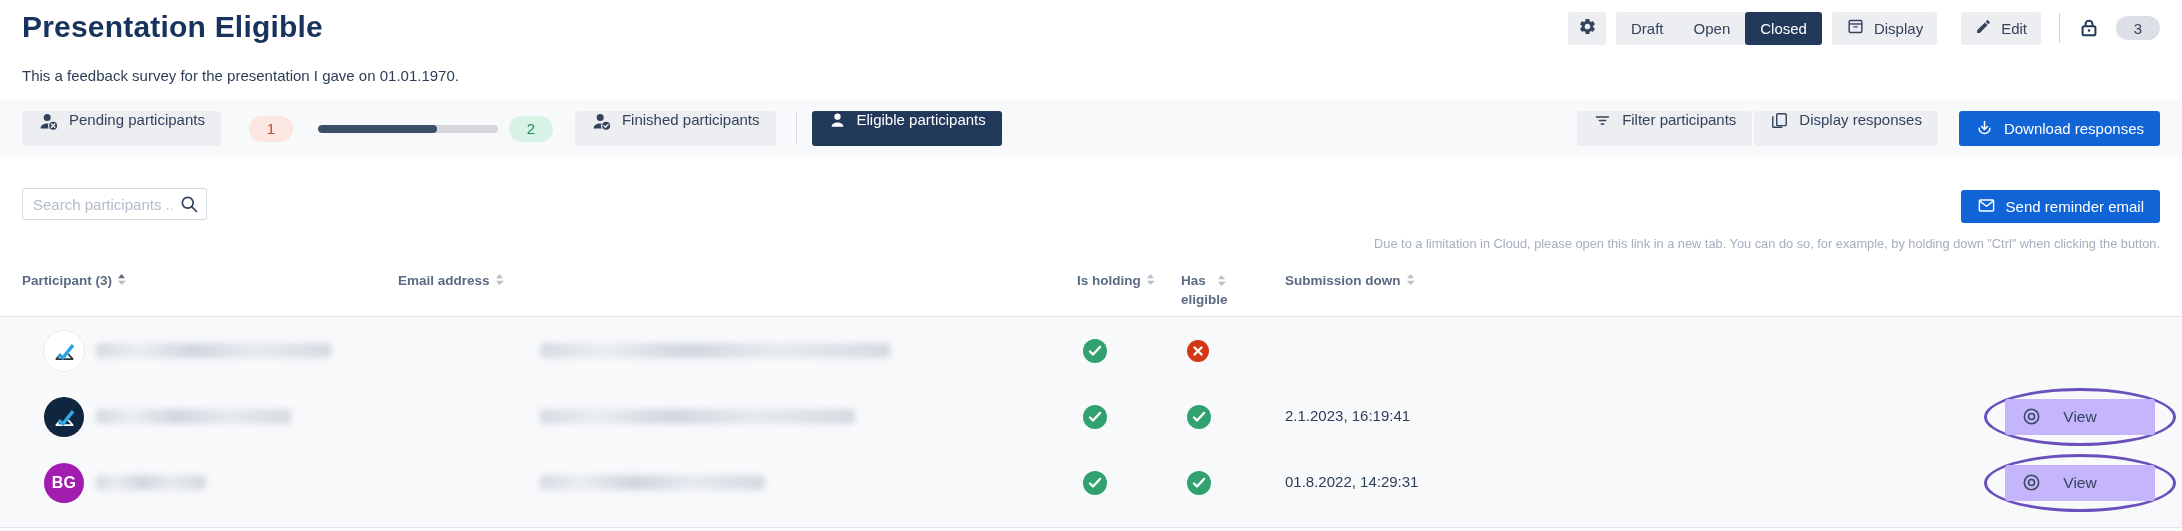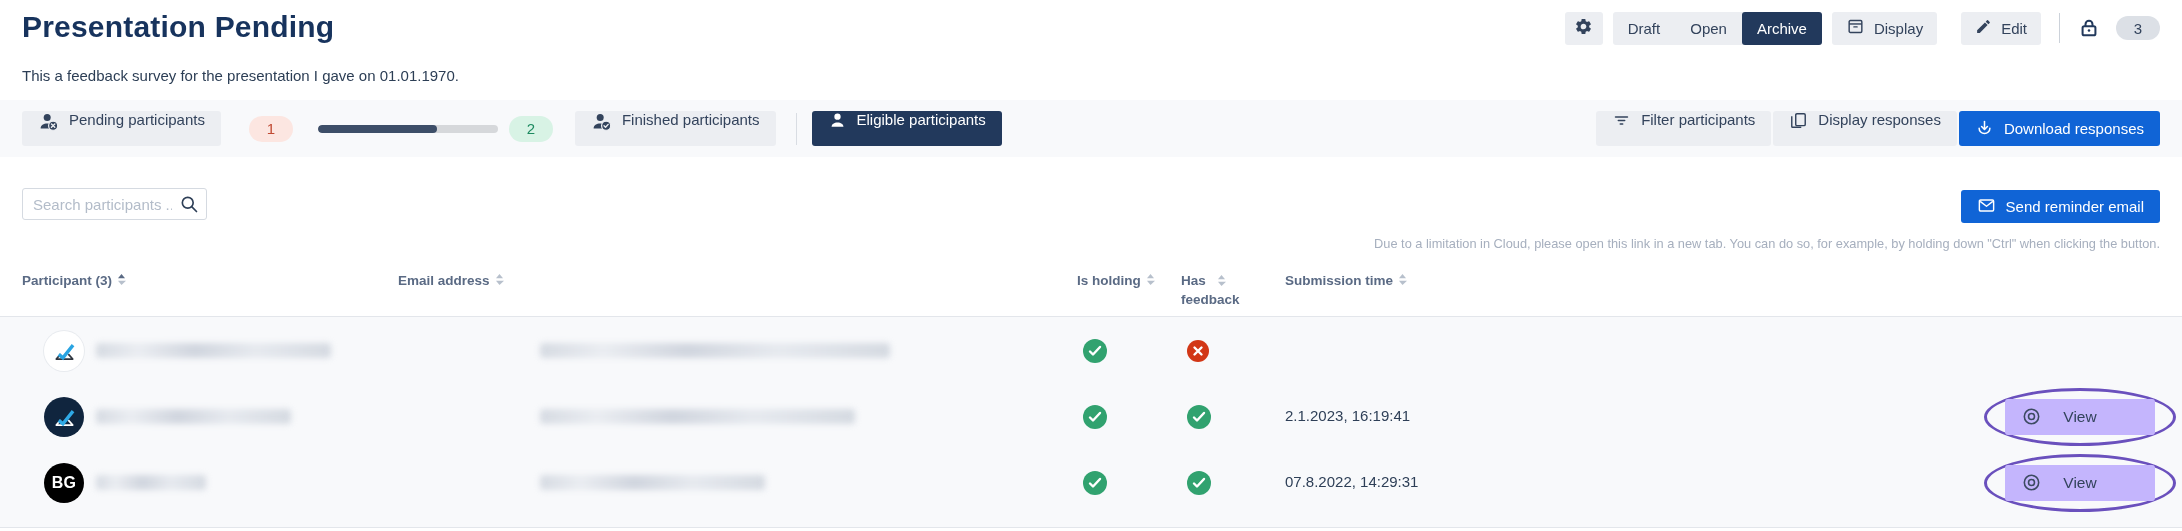--- a/index.html
+++ b/index.html
@@ -21,21 +21,21 @@
   .vdiv { width:1px; height:30px; background:#ccd2da; margin:0 18px; }
   .lock-wrap { display:flex; align-items:center; }
   .badge { min-width:44px; height:24px; border-radius:12px; background:#dce0e6; color:#33435c; font-size:15px; display:flex; align-items:center; justify-content:center; margin-left:16px; padding:0 10px; }
 
   
   .toolbar-band { position:absolute; left:0; right:0; top:100px; height:57px; background:#f8f9fb; }
   .toolbar-left { position:absolute; left:22px; top:111px; height:35px; display:flex; align-items:center; }
   .toolbar-right { position:absolute; right:22px; top:111px; height:35px; display:flex; align-items:center; gap:2px; }
   .tbtn { display:flex; align-items:flex-start; gap:10px; background:#eceef2; border-radius:3px; height:35px; padding:0 16px; font-size:15px; color:#33435c; }
   .tbtn.dark { background:#22395c; color:#fff; }
-  .bluebtn { display:flex; align-items:center; gap:10px; background:#1064d6; border-radius:3px; height:35px; padding:0 16px; font-size:15px; color:#fff; }
+  .bluebtn { display:flex; align-items:center; gap:10px; background:#1064d6; border-radius:3px; height:35px; padding:0 16px; font-size:15px; color:#fff;margin-left:19px; }
   .pill { height:26px; min-width:44px; padding:0 14px; border-radius:13px; font-size:15px; display:flex; align-items:center; justify-content:center; }
   .pill-pending { background:#fce6e1; color:#c04a33; margin-left:28px; }
   .pill-finished { background:#d8f3e5; color:#1d8a60; margin-left:11px; margin-right:22px; }
   .progress { width:180px; height:8px; border-radius:4px; background:#d6d8db; margin-left:25px; overflow:hidden; }
   .progress-fill { height:100%; background:#3d4e68; border-radius:4px; }
   .toolbar-left .vdiv2 { width:1px; height:32px; background:#d9dde3; margin:0 15px 0 20px; }
 
   
   .search-wrap { position:absolute; left:22px; top:188px; width:185px; height:32px; }
   .search-wrap input { width:100%; height:100%; border:1px solid #d5dae1; border-radius:3px; padding:0 34px 0 10px; font-size:15px; color:#2e3f57; font-family:inherit; outline:none; }
@@ -56,52 +56,52 @@
   .bottom-line { position:absolute; left:0; right:0; top:527px; height:1px; background:#e3e6eb; }
 
   .trow { position:absolute; left:0; right:0; height:66px; }
   .avatar { position:absolute; left:44px; top:13px; width:40px; height:40px; border-radius:50%; display:flex; align-items:center; justify-content:center; }
   .avatar-light { background:#fff; box-shadow:0 0 0 1px #e8ebef; }
   .avatar-light .logo-base { stroke:#2f3640; }
   .avatar-light .logo-tick { stroke:#29a4e2; }
   .avatar-dark { background:#10253e; }
   .avatar-dark .logo-base { stroke:#ffffff; }
   .avatar-dark .logo-tick { stroke:#2fa9e6; }
-  .avatar-blue { background:#000000; color:#fff; font-weight:700; font-size:16px; letter-spacing:.3px; }
+  .avatar-blue { background:#a21caf; color:#fff; font-weight:700; font-size:16px; letter-spacing:.3px; }
 
   .redact { position:absolute; top:25px; height:15px; border-radius:3px; filter:blur(3px); opacity:.8;
             background:linear-gradient(90deg,#cdd3dc 0%,#e7eaef 18%,#c6ccd7 42%,#e2e6ec 68%,#ccd2db 100%); }
   .name-redact { left:96px; }
   .email-redact { left:540px; }
   .status-icon { position:absolute; top:20px; }
   .pos-eligible { left:1082px; }
   .pos-responded { left:1186px; }
   .subtime { position:absolute; left:1285px; top:23px; font-size:15px; color:#2e3f57; }
   .view-btn { position:absolute; left:2005px; top:15px; width:150px; height:36px; background:#c4b5fd; border-radius:3px; font-size:15.5px; color:#33435c; }
   .view-btn .eye { position:absolute; left:16px; top:7px; }
   .ellipse { position:absolute; left:1984px; top:4px; width:192px; height:58px; border:3px solid #6a50bd; border-radius:50%; pointer-events:none; }
 </style>
 </head>
 <body>
 
 <div class="page">
 
-  <div class="title">Presentation Pending</div>
+  <div class="title">Presentation Eligible</div>
   <div class="subtitle">This a feedback survey for the presentation I gave on 01.01.1970.</div>
 
   <div class="header-controls">
     <button class="gbtn icon-btn">
       <span><svg width="19" height="19" viewBox="0 0 24 24" fill="#33435c">
             <path d="M19.14 12.94c.04-.3.06-.61.06-.94 0-.32-.02-.64-.07-.94l2.03-1.58a.49.49 0 0 0 .12-.61l-1.92-3.32a.49.49 0 0 0-.59-.22l-2.39.96c-.5-.38-1.03-.7-1.62-.94l-.36-2.54a.48.48 0 0 0-.48-.41h-3.84c-.24 0-.43.17-.47.41l-.36 2.54c-.59.24-1.13.57-1.62.94l-2.39-.96a.48.48 0 0 0-.59.22L2.73 8.87c-.12.21-.08.47.12.61l2.03 1.58c-.05.3-.09.63-.09.94s.02.64.07.94l-2.03 1.58a.49.49 0 0 0-.12.61l1.92 3.32c.12.22.37.29.59.22l2.39-.96c.5.38 1.03.7 1.62.94l.36 2.54c.05.24.24.41.48.41h3.84c.24 0 .44-.17.47-.41l.36-2.54c.59-.24 1.13-.56 1.62-.94l2.39.96c.22.08.47 0 .59-.22l1.92-3.32c.12-.22.07-.47-.12-.61l-2.01-1.58zM12 15.6A3.61 3.61 0 0 1 8.4 12c0-1.98 1.62-3.6 3.6-3.6s3.6 1.62 3.6 3.6-1.62 3.6-3.6 3.6z"></path>
           </svg></span>
     </button>
     <div class="segmented">
       <button class="seg">Draft</button>
       <button class="seg">Open</button>
-      <button class="seg selected">Archive</button>
+      <button class="seg selected">Closed</button>
     </div>
     <span class="hc-gap"></span>
     <button class="gbtn">
       <span><svg width="19" height="19" viewBox="0 0 24 24" fill="none" stroke="#33435c" stroke-width="1.8" stroke-linejoin="round">
             <rect x="4" y="4.5" width="16" height="15" rx="1.5"></rect>
             <path d="M4 8.8h16"></path>
             <path d="M10 12.5h4" stroke-linecap="round"></path>
           </svg></span>
       <span>Display</span>
     </button>
@@ -215,27 +215,27 @@
         <path class="tri" d="M4.5 12 1 7.8h8z"></path>
       </svg>
   </div>
   <div class="th" style="left:1077px;">
     <span>Is holding</span><svg class="sort" width="9" height="13" viewBox="0 0 9 13">
         <path class="tri" d="M4.5 1 8 5.2H1z"></path>
         <path class="tri" d="M4.5 12 1 7.8h8z"></path>
       </svg>
   </div>
   <div class="th th-wrap" style="left:1181px;">
-    <span>Has feedback</span><svg class="sort" width="9" height="13" viewBox="0 0 9 13">
+    <span>Has eligible</span><svg class="sort" width="9" height="13" viewBox="0 0 9 13">
         <path class="tri" d="M4.5 1 8 5.2H1z"></path>
         <path class="tri" d="M4.5 12 1 7.8h8z"></path>
       </svg>
   </div>
   <div class="th" style="left:1285px;">
-    <span>Submission time</span><svg class="sort" width="9" height="13" viewBox="0 0 9 13">
+    <span>Submission down</span><svg class="sort" width="9" height="13" viewBox="0 0 9 13">
         <path class="tri" d="M4.5 1 8 5.2H1z"></path>
         <path class="tri" d="M4.5 12 1 7.8h8z"></path>
       </svg>
   </div>
   <div class="header-line"></div>
   <div class="tbody-band"></div>
 
   <div class="trow" style="top:318px;">
     <div class="avatar avatar-light">
       <svg width="27" height="27" viewBox="0 0 24 24" fill="none">
@@ -291,21 +291,21 @@
     <div class="redact name-redact" style="width:110px;"></div>
     <div class="redact email-redact" style="width:225px;"></div>
     <span class="status-icon pos-eligible"><svg width="26" height="26" viewBox="0 0 26 26">
           <circle cx="13" cy="13" r="12" fill="#31a26f"></circle>
           <path d="M8 13.5l3 3 7-7.5" stroke="#fff" stroke-width="2.4" fill="none" stroke-linecap="round" stroke-linejoin="round"></path>
         </svg></span>
     <span class="status-icon pos-responded"><svg width="26" height="26" viewBox="0 0 26 26">
           <circle cx="13" cy="13" r="12" fill="#31a26f"></circle>
           <path d="M8 13.5l3 3 7-7.5" stroke="#fff" stroke-width="2.4" fill="none" stroke-linecap="round" stroke-linejoin="round"></path>
         </svg></span>
-    <div class="subtime">07.8.2022, 14:29:31</div>
+    <div class="subtime">01.8.2022, 14:29:31</div>
     <div class="ellipse"></div>
     <button class="view-btn">
       <span class="eye"><svg width="21" height="21" viewBox="0 0 24 24" fill="none" stroke="#3c4a61" stroke-width="1.8">
             <circle cx="12" cy="12" r="8.2"></circle>
             <circle cx="12" cy="12" r="3.4"></circle>
           </svg></span>
       <span>View</span>
     </button>
   </div>
 

